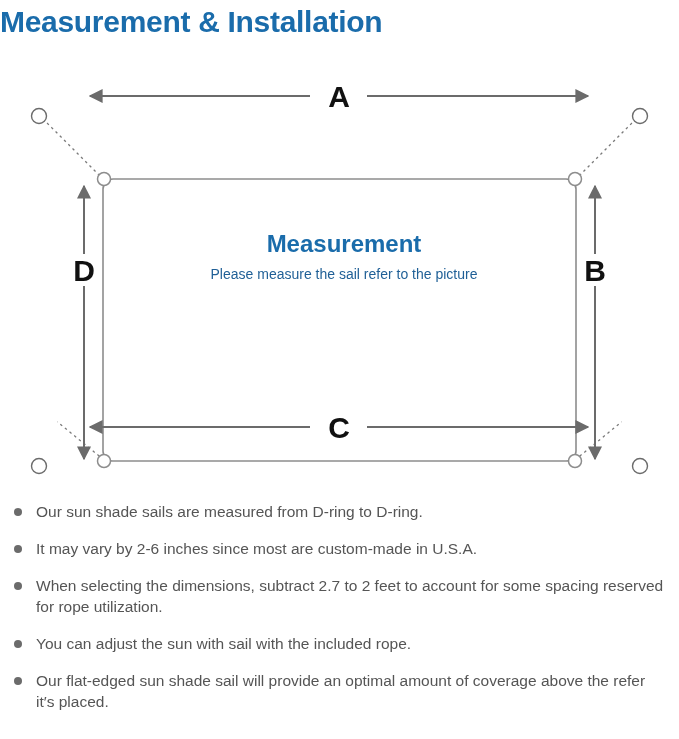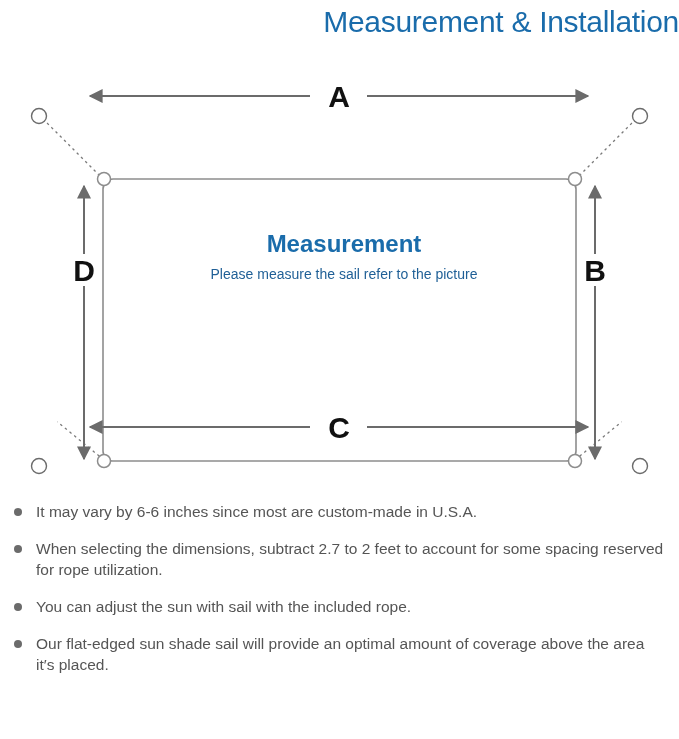--- a/index.html
+++ b/index.html
@@ -9,23 +9,23 @@
   }
   body {
     width: 679px;
     height: 739px;
     font-family: "Liberation Sans", sans-serif;
     color: #4a4a4a;
     overflow: hidden;
     position: relative;
   }
   #page-title {
-    text-align: right;
+    text-align: left;
     font-size: 30px;
-    font-weight: normal;
+    font-weight: bold;
     color: #1a6cab;
     letter-spacing: -0.3px;
     margin: 0;
     padding: 3px 0 0 0;
     line-height: 38px;
     font-family: "Liberation Sans", sans-serif;
   }
   #diagram-wrap {
     width: 679px;
     height: 460px;
@@ -129,27 +129,31 @@
     <text class="svg-dim-letter" x="595" y="240" text-anchor="middle">B</text>
 
     <text class="svg-center-title" x="344" y="211" text-anchor="middle">Measurement</text>
     <text class="svg-center-sub" x="344" y="238" text-anchor="middle">Please measure the sail refer to the picture</text>
   </svg>
 </div>
 
 <ul id="notes-list">
   <li class="note-item">
     <span class="note-bullet"></span>
-    <span class="note-text">It may vary by 6-6 inches since most are custom-made in U.S.A.</span>
+    <span class="note-text">Our sun shade sails are measured from D-ring to D-ring.</span>
+  </li>
+  <li class="note-item">
+    <span class="note-bullet"></span>
+    <span class="note-text">It may vary by 2-6 inches since most are custom-made in U.S.A.</span>
   </li>
   <li class="note-item">
     <span class="note-bullet"></span>
     <span class="note-text">When selecting the dimensions, subtract 2.7 to 2 feet to account for some spacing reserved for rope utilization.</span>
   </li>
   <li class="note-item">
     <span class="note-bullet"></span>
     <span class="note-text">You can adjust the sun with sail with the included rope.</span>
   </li>
   <li class="note-item">
     <span class="note-bullet"></span>
-    <span class="note-text">Our flat-edged sun shade sail will provide an optimal amount of coverage above the area it′s placed.</span>
+    <span class="note-text">Our flat-edged sun shade sail will provide an optimal amount of coverage above the refer it′s placed.</span>
   </li>
 </ul>
 
 </body></html>

